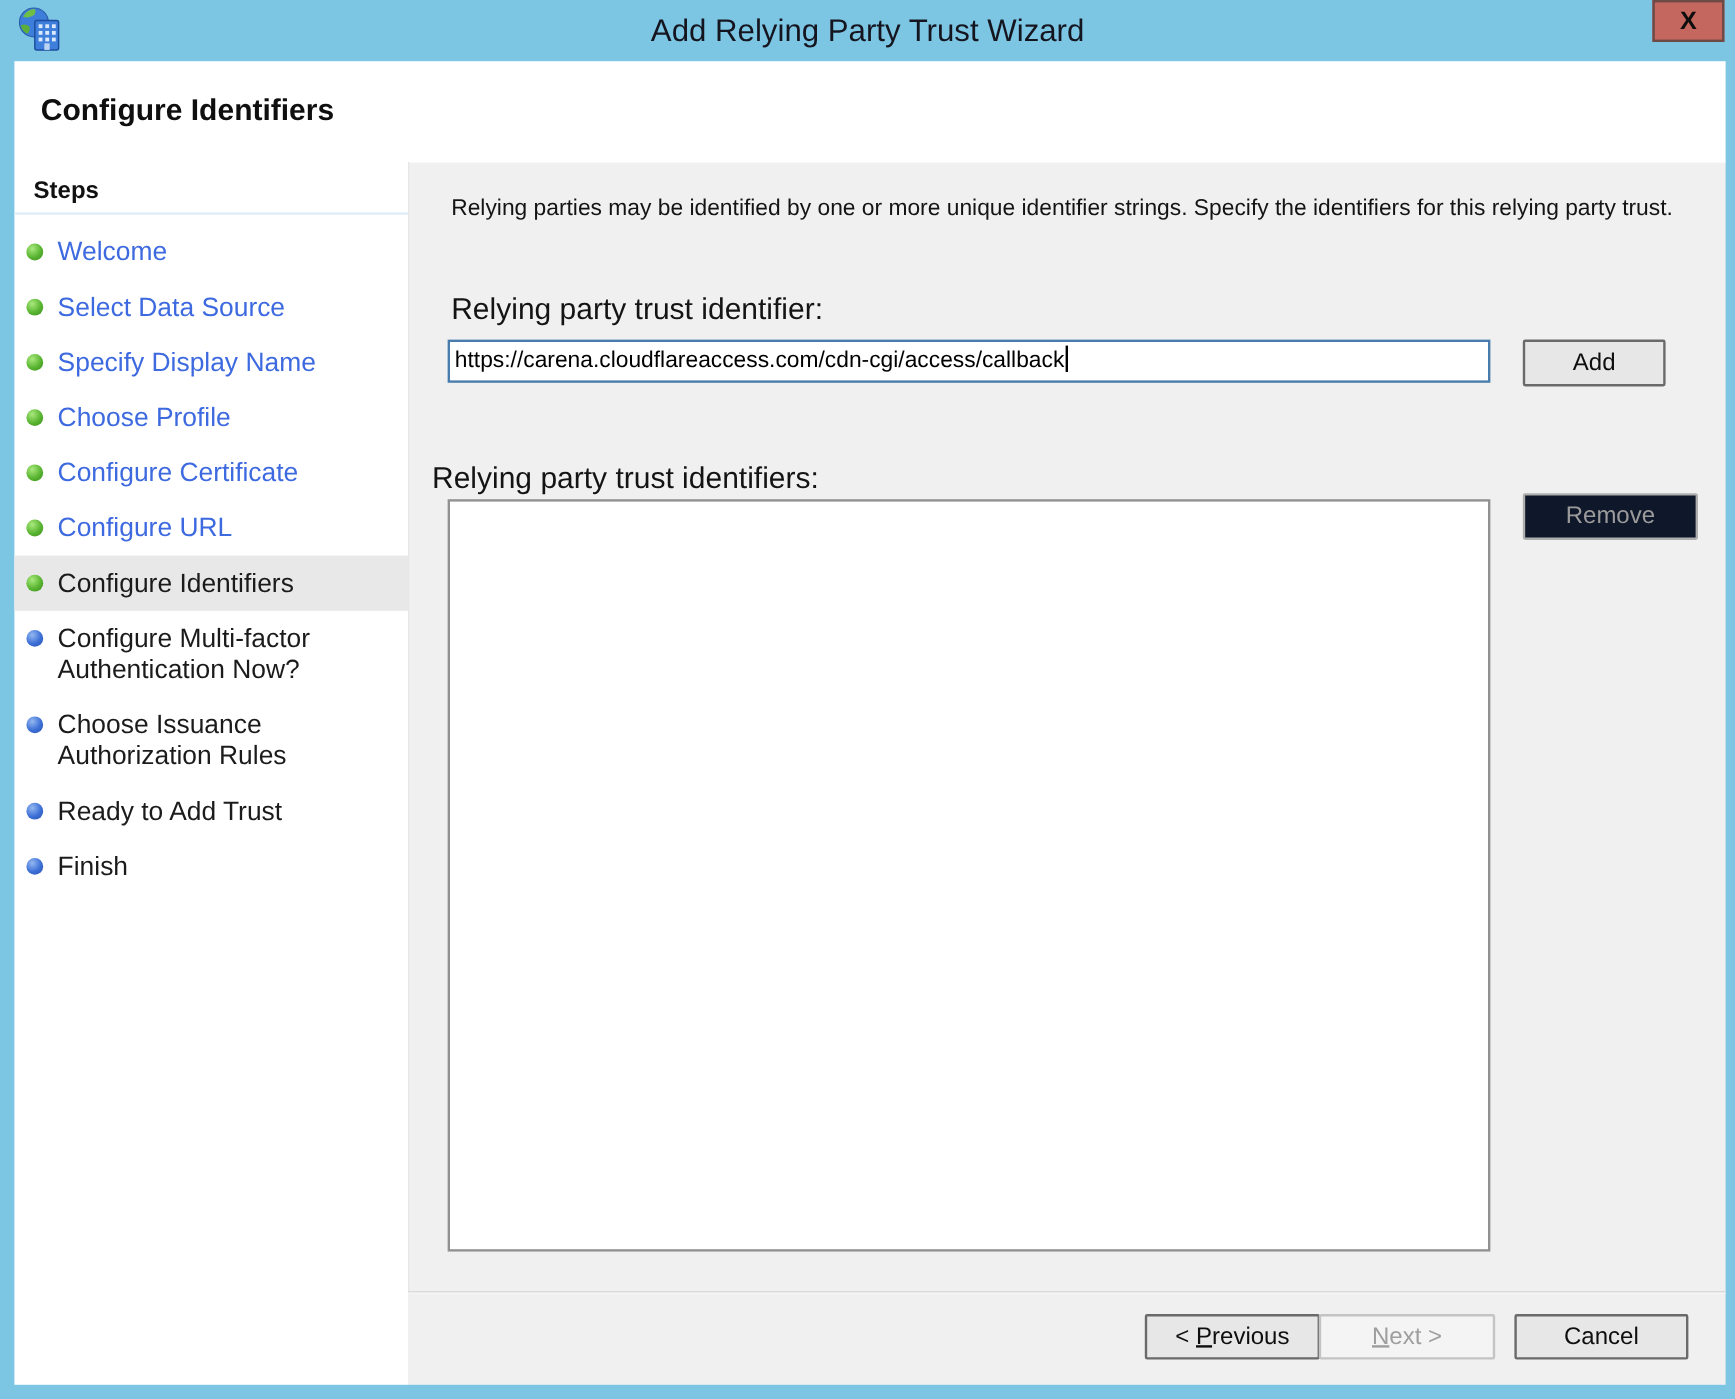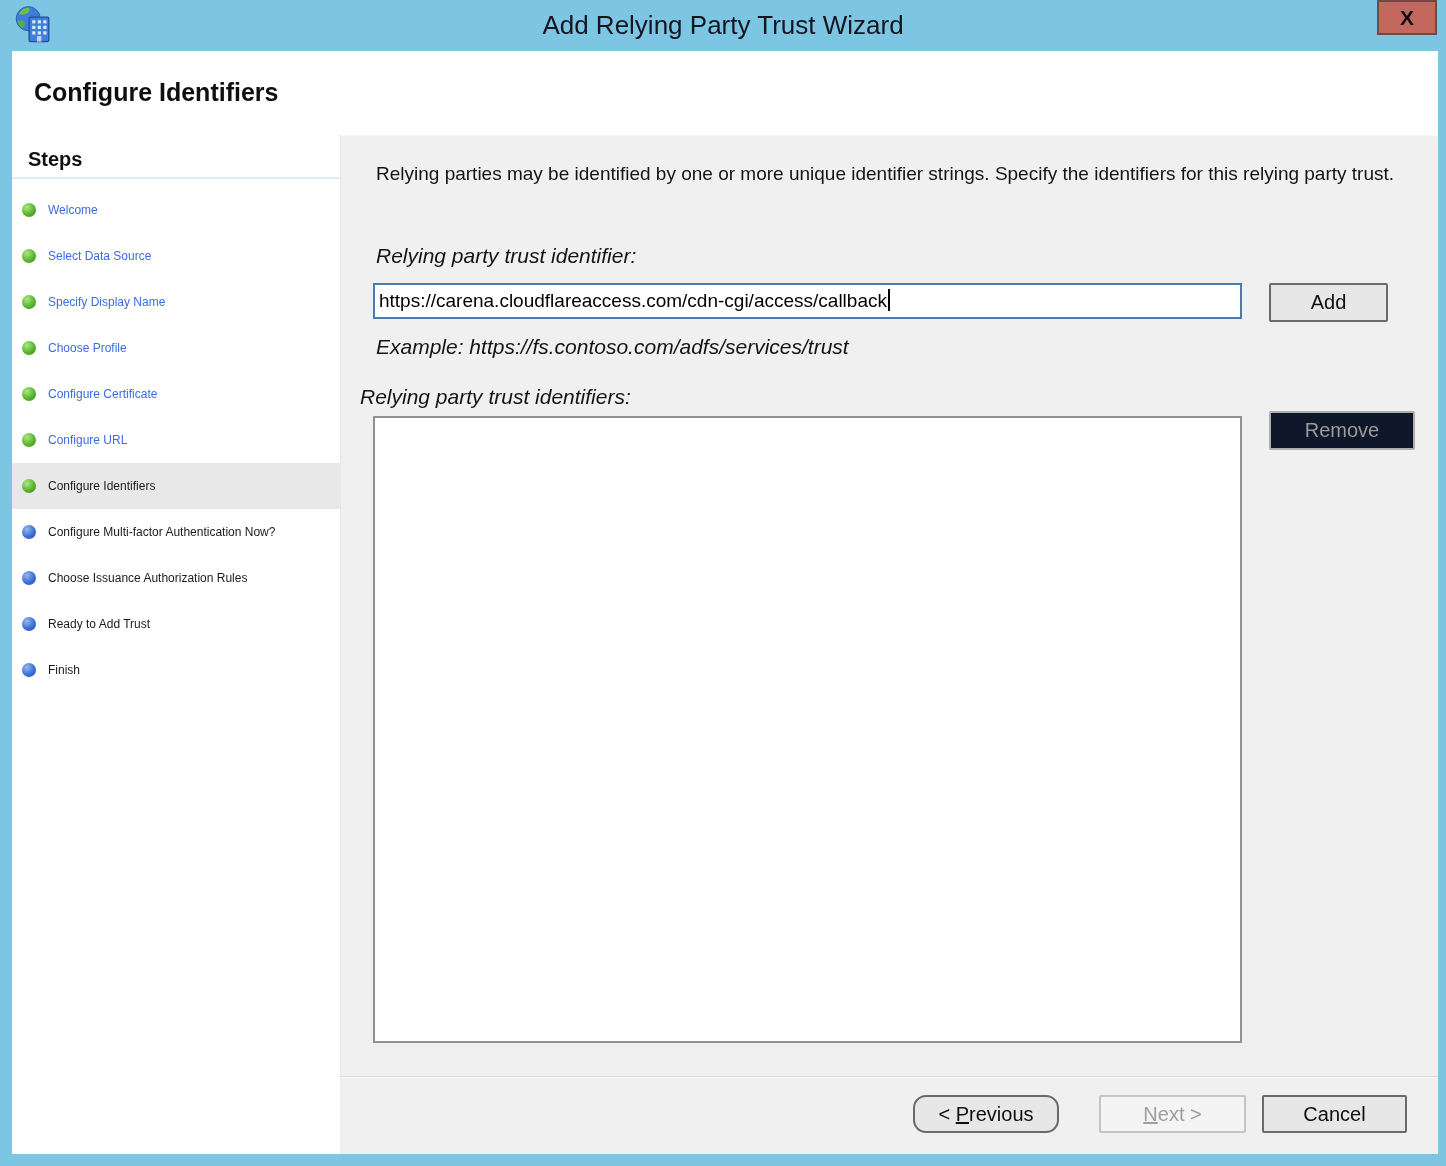--- a/index.html
+++ b/index.html
@@ -35,31 +35,31 @@
   
   .sidebar{position:absolute;left:12px;top:135px;width:328px;height:1019px;background:#ffffff;}
   .steps-heading{padding:13px 16px 6px 16px;font-size:20px;font-weight:bold;color:#111;
                  border-bottom:2px solid #dfeef6;}
   .steps-list{padding-top:8px;}
   .step{display:flex;align-items:flex-start;padding:10px 12px 10px 10px;}
   .step .bullet{width:14px;height:14px;border-radius:50%;flex:none;margin-top:6px;}
   .step.done .bullet{background:radial-gradient(circle at 35% 30%,#a9e97d,#59b431 55%,#3a8c1c);}
   .step.current .bullet{background:radial-gradient(circle at 35% 30%,#a9e97d,#59b431 55%,#3a8c1c);}
   .step.pending .bullet{background:radial-gradient(circle at 35% 30%,#93b7f0,#3c6fd6 55%,#2a52ad);}
-  .step .label{margin-left:12px;font-size:12px;line-height:26px;max-width:252px;color:#1b1b1b;}
+  .step .label{margin-left:12px;font-size:22px;line-height:26px;max-width:252px;color:#1b1b1b;}
   .step.done .label{color:var(--link-blue);cursor:pointer;}
   .step.current{background:#e8e8e8;}
 
   
   .main{position:absolute;left:340px;top:135px;width:1098px;height:941px;
         background:var(--content-gray);border-left:1px solid #e6e6e6;
         box-shadow:inset 0 1px 0 #f8f8f8;}
   .intro{position:absolute;left:35px;top:25px;width:1022px;margin:0;
          font-size:19px;line-height:28px;color:#141414;}
-  .field-label{position:absolute;font-size:21px;color:#141414;font-style:italic;}
+  .field-label{position:absolute;font-size:25px;color:#141414;}
   .id-label{left:35px;top:109px;}
   .example{left:35px;top:200px;}
   .list-label{left:19px;top:250px;}
   .textbox{position:absolute;left:32px;top:148px;width:869px;height:36px;
            background:#ffffff;border:2px solid var(--focus-border);
            font-size:19px;line-height:32px;padding:0 4px;white-space:nowrap;overflow:hidden;
            cursor:text;color:#000;}
   .caret{display:inline-block;width:2px;height:22px;background:#000;vertical-align:-4px;margin-left:1px;}
   .btn{font-family:inherit;font-size:20px;color:#0f0f0f;text-align:center;
        background:#e7e7e7;border:2px solid #6a6a6a;border-radius:2px;padding:0;cursor:pointer;}
@@ -67,21 +67,21 @@
   .listbox{position:absolute;left:32px;top:281px;width:869px;height:627px;
            background:#ffffff;border:2px solid #919191;}
   .remove-btn{position:absolute;left:928px;top:276px;width:146px;height:39px;
               background:#0f172a;border:2px solid #aeaeae;color:#9b9b9b;cursor:default;}
 
   
   .footer{position:absolute;left:340px;top:1076px;width:1098px;height:78px;
           background:var(--content-gray);border-top:1px solid #d8d8d8;
           box-shadow:inset 0 1px 0 #fafafa;}
   .nav-btn{position:absolute;top:18px;height:38px;}
-  .prev-btn{left:573px;width:146px;border-radius:13px;}
+  .prev-btn{left:614px;width:146px;}
   .next-btn{left:759px;width:147px;background:#f4f4f4;border-color:#c4c4c4;color:#9e9e9e;cursor:default;}
   .cancel-btn{left:922px;width:145px;}
 </style>
 </head>
 <body>
 
 <div class="window">
 
   <div class="titlebar">
     <span class="app-icon">
@@ -165,21 +165,20 @@
 
   <div class="main">
     <p class="intro">Relying parties may be identified by one or more unique identifier strings. Specify the identifiers for this relying party trust.</p>
 
     <div class="field-label id-label">Relying party trust identifier:</div>
 
     <div class="textbox"><span>https://carena.cloudflareaccess.com/cdn-cgi/access/callback</span><span class="caret"></span></div>
 
     <button class="btn add-btn">Add</button>
 
-    <div class="field-label example">Example: https://fs.contoso.com/adfs/services/trust</div>
 
     <div class="field-label list-label">Relying party trust identifiers:</div>
 
     <div class="listbox"></div>
 
     <button class="btn remove-btn">Remove</button>
   </div>
 
   <div class="footer">
     <button class="btn nav-btn prev-btn">&lt; <u>P</u>revious</button>

